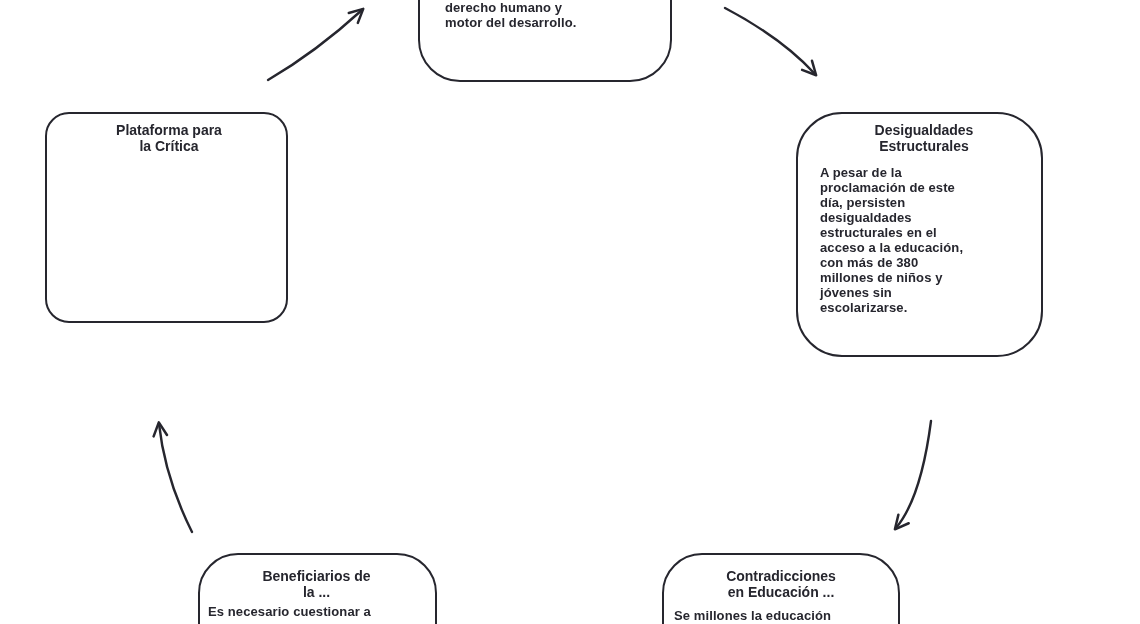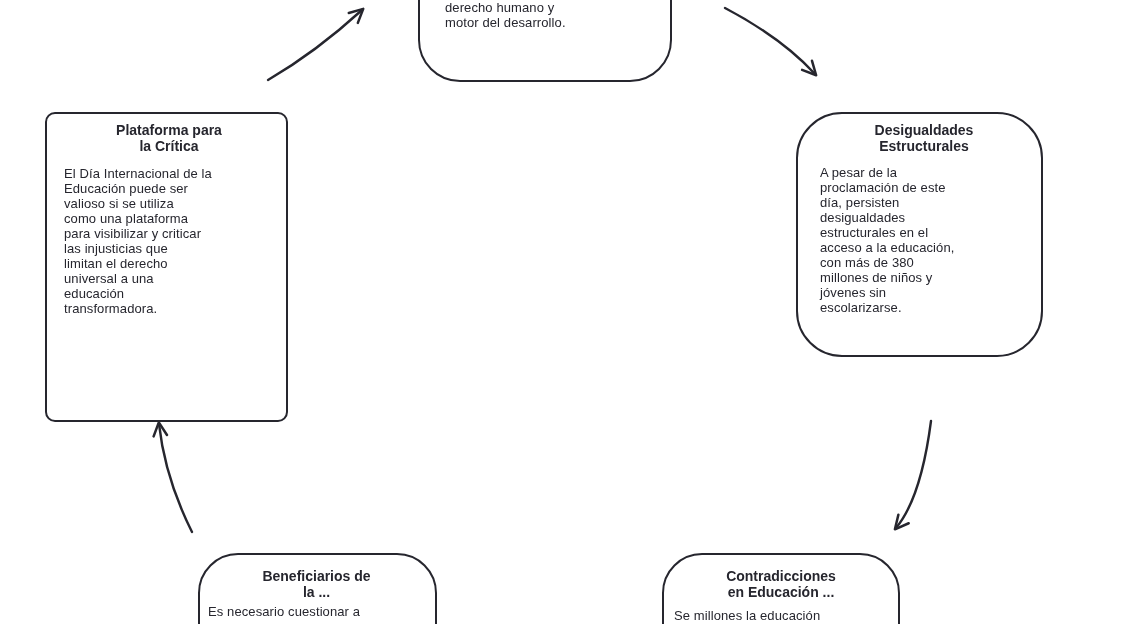--- a/index.html
+++ b/index.html
@@ -29,41 +29,41 @@
     color: #26262e;
   }
   .node-title {
     font-weight: 700;
     font-size: 14px;
     line-height: 16px;
     text-align: center;
     white-space: pre-line;
   }
   .node-body {
-    font-weight: 400;
+    font-weight: 700;
     font-size: 13px;
     line-height: 15px;
     letter-spacing: 0.1px;
     white-space: pre-line;
   }
   
   .node-top {
     left: 418px;
     top: -64px;
     width: 254px;
     height: 146px;
     border-radius: 42px;
     padding: 62px 18px 0 25px;
   }
   .node-left {
     left: 45px;
     top: 112px;
     width: 243px;
-    height: 310px;
-    border-radius: 10px;
+    height: 211px;
+    border-radius: 24px;
     padding: 8px 12px 0 17px;
   }
   .node-left .node-title { margin-bottom: 12px; }
   .node-right {
     left: 796px;
     top: 112px;
     width: 247px;
     height: 245px;
     border-radius: 46px;
     padding: 8px 13px 0 22px;
@@ -106,30 +106,20 @@
   </svg>
 
   <div class="node node-top">
     <div class="node-body">derecho humano y
 motor del desarrollo.</div>
   </div>
 
   <div class="node node-left">
     <div class="node-title">Plataforma para
 la Crítica</div>
-    <div class="node-body">El Día Internacional de la
-Educación puede ser
-valioso si se utiliza
-como una plataforma
-para visibilizar y criticar
-las injusticias que
-limitan el derecho
-universal a una
-educación
-transformadora.</div>
   </div>
 
   <div class="node node-right">
     <div class="node-title">Desigualdades
 Estructurales</div>
     <div class="node-body">A pesar de la
 proclamación de este
 día, persisten
 desigualdades
 estructurales en el

